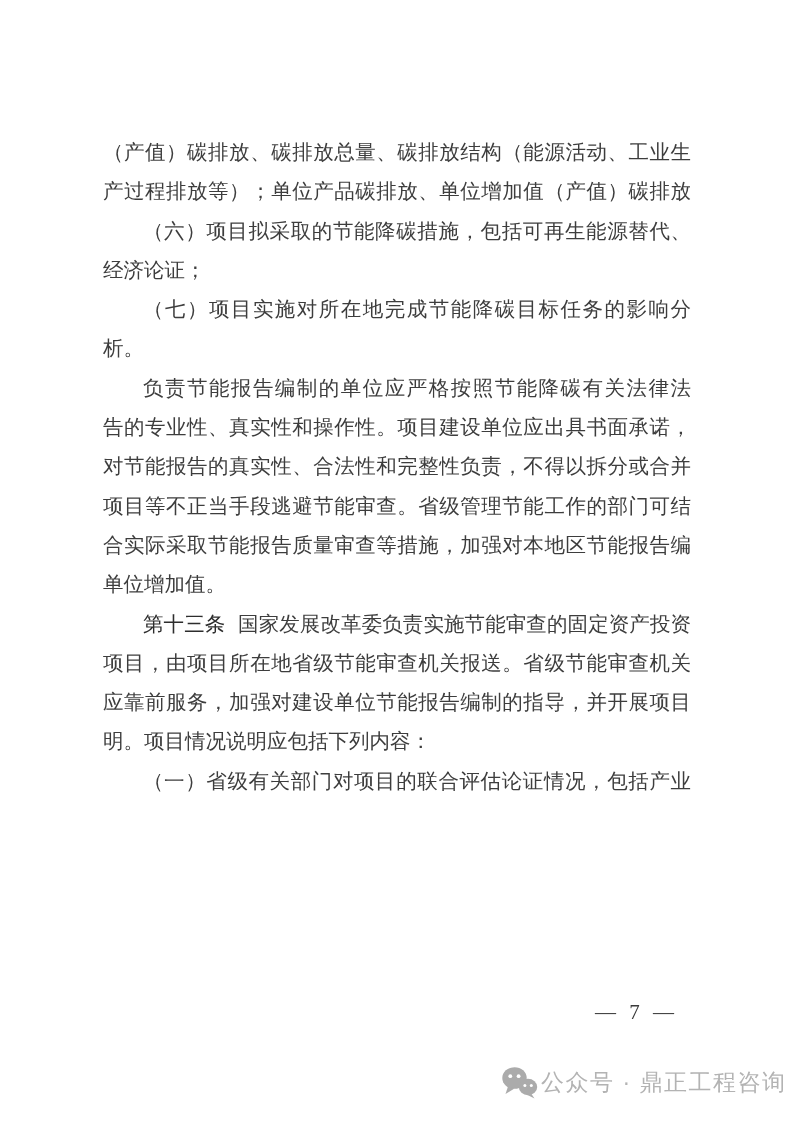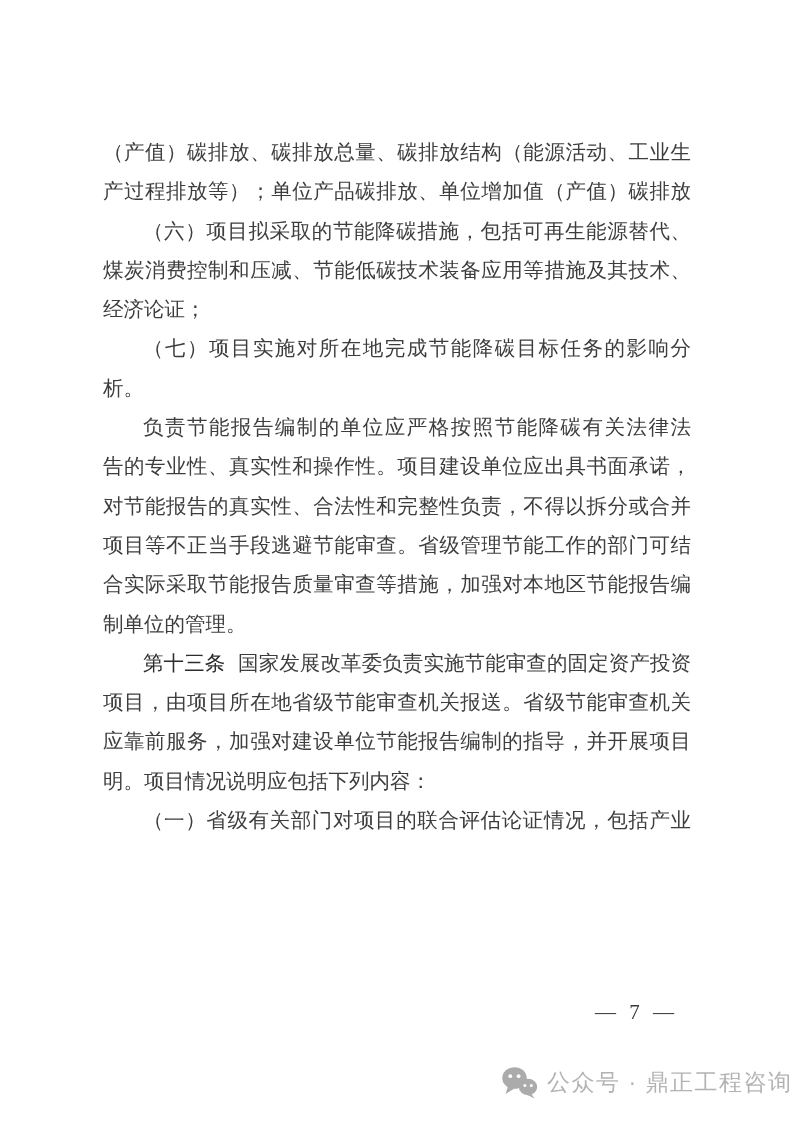--- a/index.html
+++ b/index.html
@@ -52,21 +52,21 @@
     font-size: 21px;
     letter-spacing: 4px;
     color: #3a3a3a;
   }
   .footer-watermark {
     position: absolute;
     left: 501px;
     top: 1066px;
     display: flex;
     align-items: center;
-    gap: 9px;
+    gap: 3px;
   }
   .footer-label {
     font-size: 23px;
     letter-spacing: 1.5px;
     color: #b3b3b3;
     font-family: "Liberation Sans", "DejaVu Sans", sans-serif;
   }
   .wechat-icon {
     width: 37px;
     height: 33px;
@@ -75,30 +75,29 @@
 </style>
 </head>
 <body>
 
 <div class="page">
 
   <div class="textblock">
     <div class="line">（产值）碳排放、碳排放总量、碳排放结构（能源活动、工业生</div>
     <div class="line">产过程排放等）；单位产品碳排放、单位增加值（产值）碳排放</div>
     <div class="line indent">（六）项目拟采取的节能降碳措施，包括可再生能源替代、</div>
-    <div class="line">煤炭消费控制和压减、节能低碳技术装备应用等措施及其技术、</div>
     <div class="line short">经济论证；</div>
     <div class="line indent">（七）项目实施对所在地完成节能降碳目标任务的影响分</div>
     <div class="line short">析。</div>
     <div class="line indent">负责节能报告编制的单位应严格按照节能降碳有关法律法</div>
     <div class="line">告的专业性、真实性和操作性。项目建设单位应出具书面承诺，</div>
     <div class="line">对节能报告的真实性、合法性和完整性负责，不得以拆分或合并</div>
     <div class="line">项目等不正当手段逃避节能审查。省级管理节能工作的部门可结</div>
     <div class="line">合实际采取节能报告质量审查等措施，加强对本地区节能报告编</div>
-    <div class="line short">制单位的管理。</div>
+    <div class="line short">单位增加值。</div>
     <div class="line indent">
       <span class="bold-term">第十三条</span><span>国家发展改革委负责实施节能审查的固定资产投资</span>
     </div>
     <div class="line">项目，由项目所在地省级节能审查机关报送。省级节能审查机关</div>
     <div class="line">应靠前服务，加强对建设单位节能报告编制的指导，并开展项目</div>
     <div class="line short">明。项目情况说明应包括下列内容：</div>
     <div class="line indent">（一）省级有关部门对项目的联合评估论证情况，包括产业</div>
   </div>
 
   <div class="page-number">— 7 —</div>

